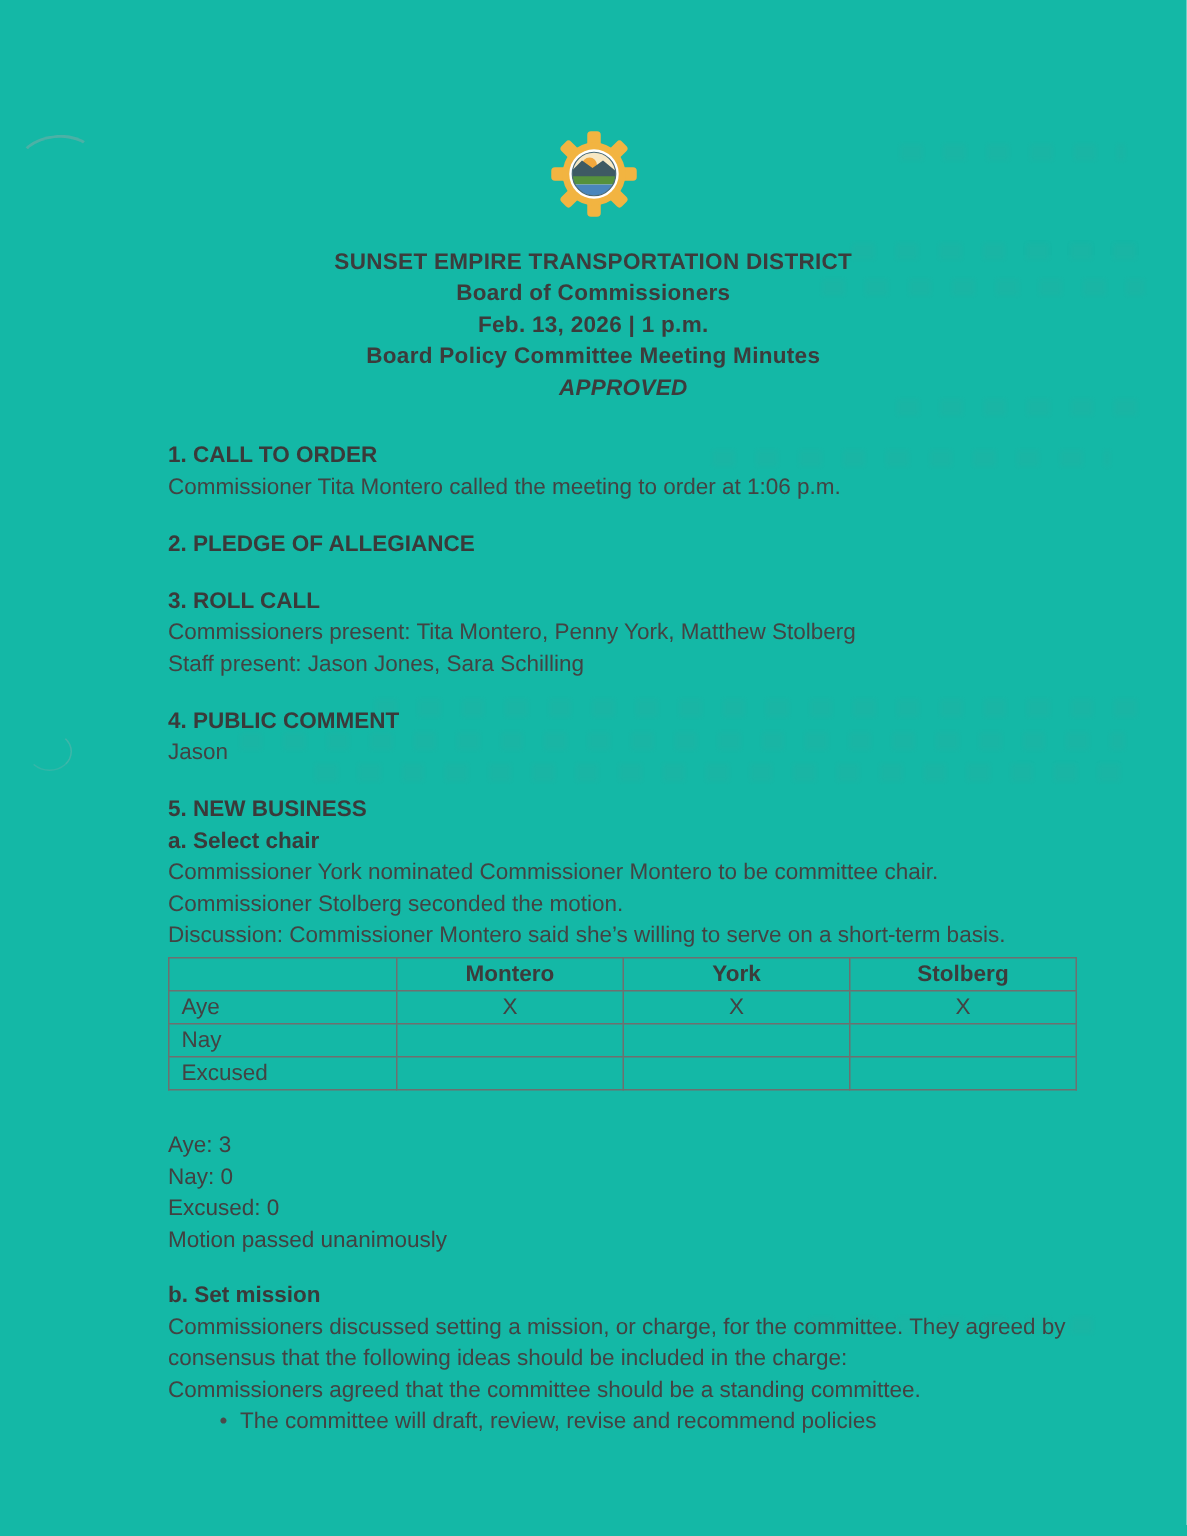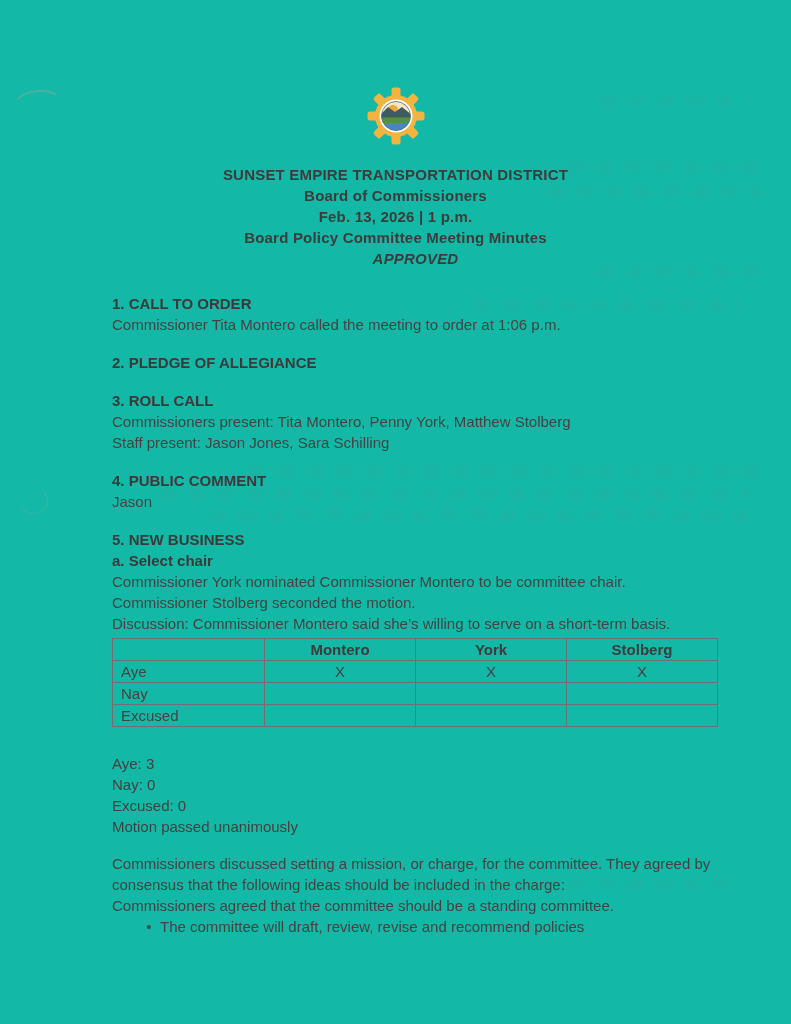--- a/index.html
+++ b/index.html
@@ -236,20 +236,21 @@
         </table>
 
       <div class="tally">
         <div>Aye: 3</div>
         <div>Nay: 0</div>
         <div>Excused: 0</div>
         <div>Motion passed unanimously</div>
       </div>
 
       <div class="mission">
+        <div class="sub-heading">b. Set mission</div>
         <div class="para">Commissioners discussed setting a mission, or charge, for the committee. They agreed by consensus that the following ideas should be included in the charge:</div>
         <div class="para">Commissioners agreed that the committee should be a standing committee.</div>
         <div class="bullet-row">
           <span class="bullet-dot">•</span>
           <span class="para">The committee will draft, review, revise and recommend policies</span>
         </div>
       </div>
     </div>
 
   </div>

